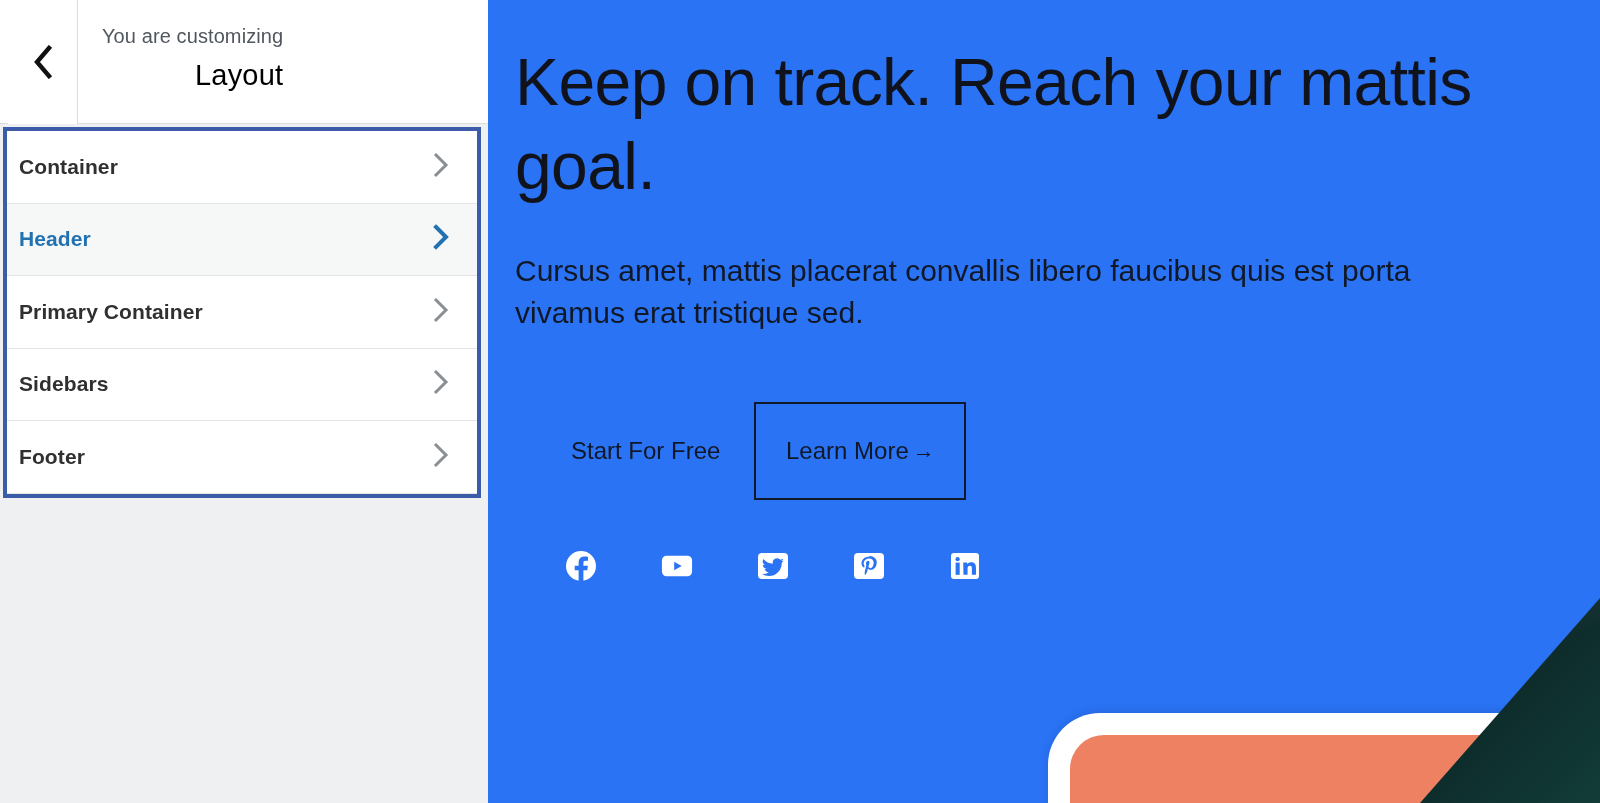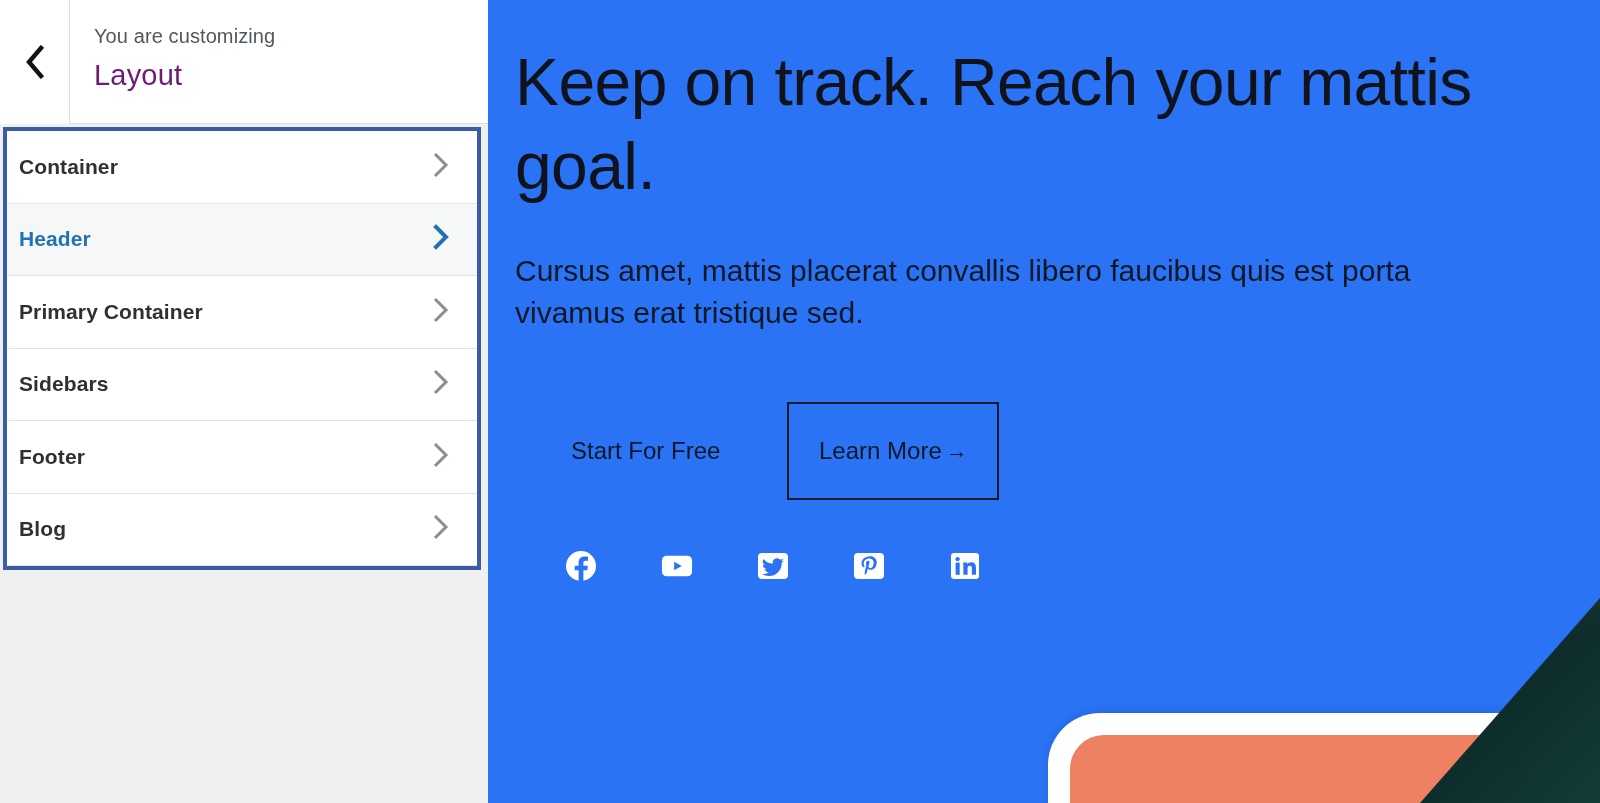--- a/index.html
+++ b/index.html
@@ -27,20 +27,21 @@
     flex: 0 0 488px;
     overflow: hidden;
   }
   .panel-header {
     position: relative;
     height: 124px;
     background: #ffffff;
     display: flex;
     align-items: flex-start;
     border-bottom: 1px solid #dddddd;
+    padding-left: 8px;
   }
   .back-btn {
     width: 70px;
     height: 124px;
     display: flex;
     align-items: center;
     justify-content: center;
     background: #ffffff;
     border: none;
     border-right: 1px solid #dddddd;
@@ -57,24 +58,25 @@
   .eyebrow {
     font-size: 20px;
     line-height: 28px;
     color: #50575e;
     font-weight: 400;
     letter-spacing: 0.1px;
   }
   .panel-title {
     font-size: 29px;
     line-height: 42px;
-    color: #701a75;
+    color: #000000;
     font-weight: 300;
     letter-spacing: 0.2px;
     margin-top: 4px;
+    text-align: right;
   }
 
   
   .section-list-wrap {
     position: absolute;
     top: 127px;
     left: 3px;
     width: 478px;
     border: 4px solid #3c5ba9;
     background: #ffffff;
@@ -128,21 +130,21 @@
     font-size: 30px;
     line-height: 42px;
     color: #101827;
     font-weight: 400;
     max-width: 975px;
   }
   .cta-row {
     margin-top: 68px;
     display: flex;
     align-items: center;
-    gap: 65px;
+    gap: 32px;
     padding-left: 54px;
   }
   .btn-text {
     font-size: 24px;
     color: #101827;
     background: transparent;
     border: none;
     font-family: "Liberation Sans", sans-serif;
     cursor: pointer;
     padding: 6px 2px;
@@ -293,28 +295,20 @@
 
       <div class="section-row">
         <span class="section-label">Footer</span>
         <span class="chev-right">
           <svg width="20" height="28" viewBox="0 0 20 28" fill="none">
             <path d="M5 4 L15 14 L5 24" stroke="#8a8f94" stroke-width="3" stroke-linecap="square" fill="none"></path>
           </svg>
         </span>
       </div>
 
-      <div class="section-row">
-        <span class="section-label">Blog</span>
-        <span class="chev-right">
-          <svg width="20" height="28" viewBox="0 0 20 28" fill="none">
-            <path d="M5 4 L15 14 L5 24" stroke="#8a8f94" stroke-width="3" stroke-linecap="square" fill="none"></path>
-          </svg>
-        </span>
-      </div>
 
     </div>
   </aside>
 
   <main class="preview">
 
     <div class="hero">
       <h1 class="hero-title">Keep on track. Reach your mattis goal.</h1>
       <p class="hero-sub">Cursus amet, mattis placerat convallis libero faucibus quis est porta vivamus erat tristique sed.</p>
 

